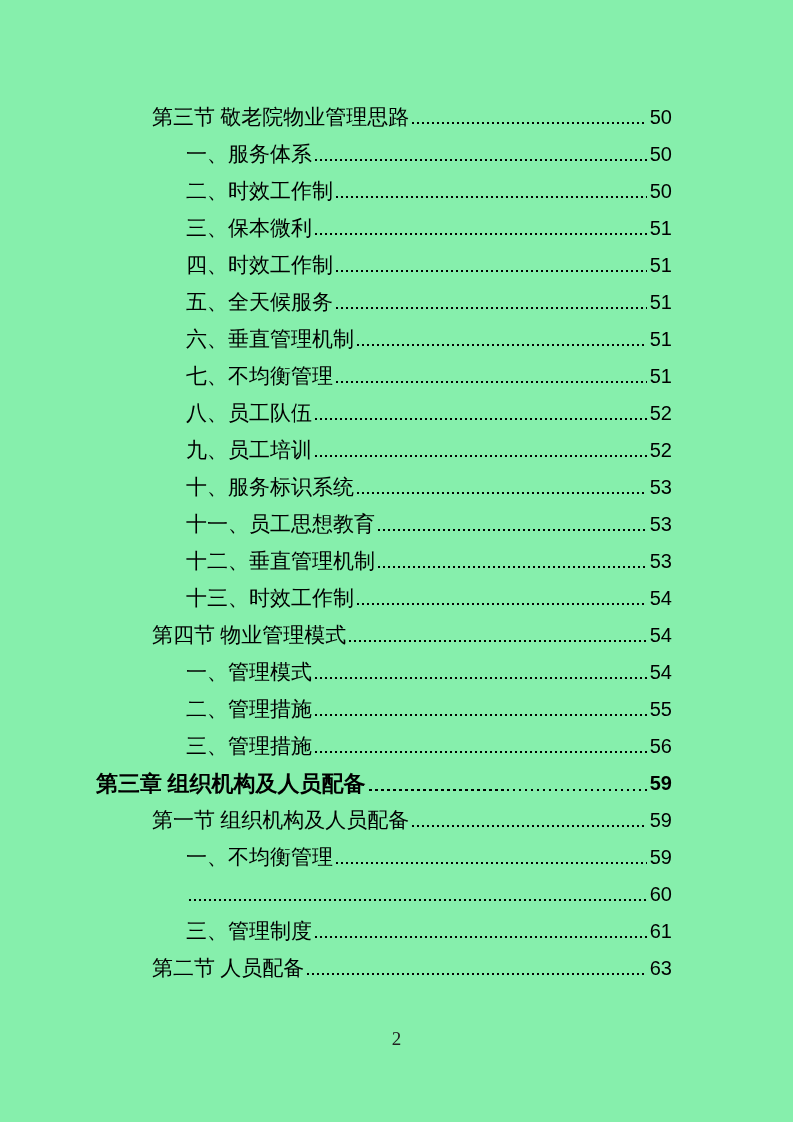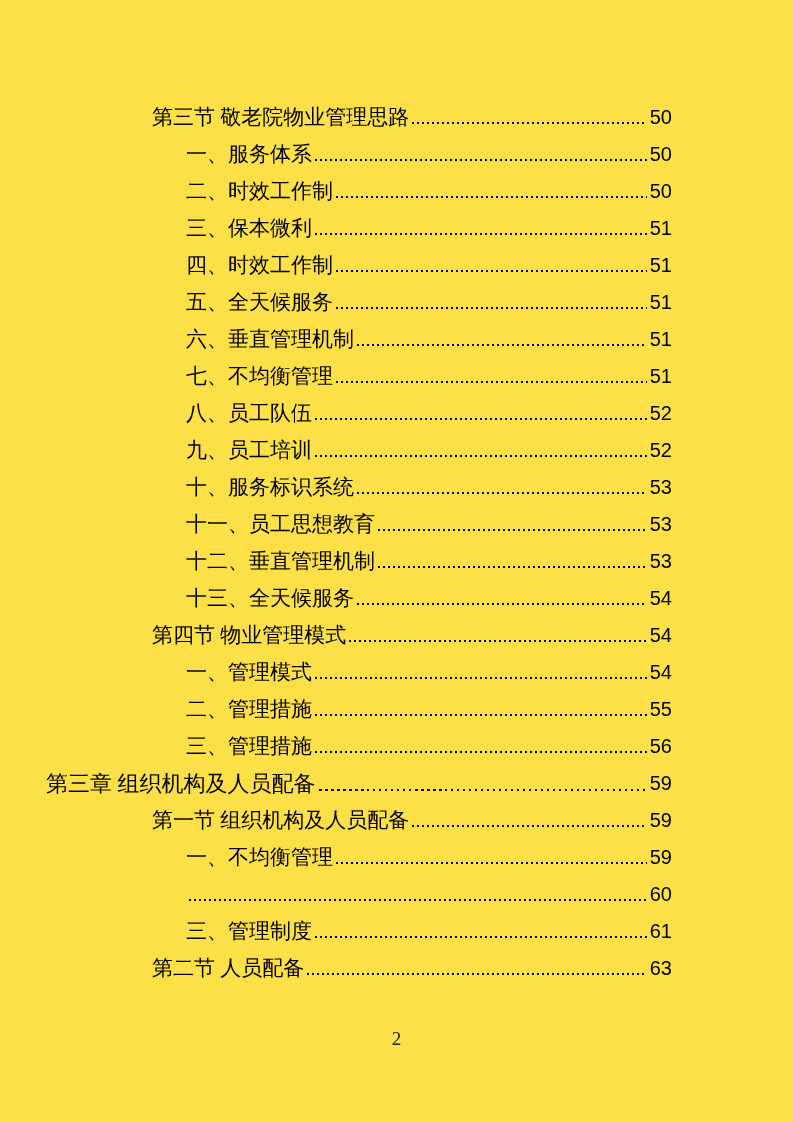--- a/index.html
+++ b/index.html
@@ -4,21 +4,21 @@
 <style>
   html, body {
     margin: 0;
     padding: 0;
     background: #ffffff;
   }
   .page {
     position: relative;
     width: 793px;
     height: 1122px;
-    background: #fde047;
+    background: #86efac;
     color: #000000;
     font-family: "Liberation Serif", "DejaVu Serif", serif;
     overflow: hidden;
   }
   .toc {
     position: absolute;
     top: 99px;
     left: 0;
     right: 121px; 
   }
@@ -39,22 +39,22 @@
     height: 2px;
     align-self: flex-end;
     margin: 0 3px 12px 3px;
     background-image: repeating-linear-gradient(to right, #000000 0 2px, transparent 2px 5px);
   }
   .toc-page {
     font-family: "Liberation Sans", "DejaVu Sans", sans-serif;
     font-size: 20px;
   }
   .level-chapter {
-    margin-left: 46px;
-    font-weight: normal;
+    margin-left: 96px;
+    font-weight: bold;
     font-size: 22px;
   }
   .level-chapter .toc-dots {
     height: 2.5px;
     margin-bottom: 11px;
     background-image: repeating-linear-gradient(to right, #000000 0 2.5px, transparent 2.5px 6px);
   }
   .level-section {
     margin-left: 152px;
   }
@@ -137,21 +137,21 @@
       <span class="toc-label">十一、员工思想教育</span>
       <span class="toc-dots"></span>
       <span class="toc-page">53</span>
     </div>
     <div class="toc-row level-item">
       <span class="toc-label">十二、垂直管理机制</span>
       <span class="toc-dots"></span>
       <span class="toc-page">53</span>
     </div>
     <div class="toc-row level-item">
-      <span class="toc-label">十三、全天候服务</span>
+      <span class="toc-label">十三、时效工作制</span>
       <span class="toc-dots"></span>
       <span class="toc-page">54</span>
     </div>
     <div class="toc-row level-section">
       <span class="toc-label">第四节 物业管理模式</span>
       <span class="toc-dots"></span>
       <span class="toc-page">54</span>
     </div>
     <div class="toc-row level-item">
       <span class="toc-label">一、管理模式</span>

